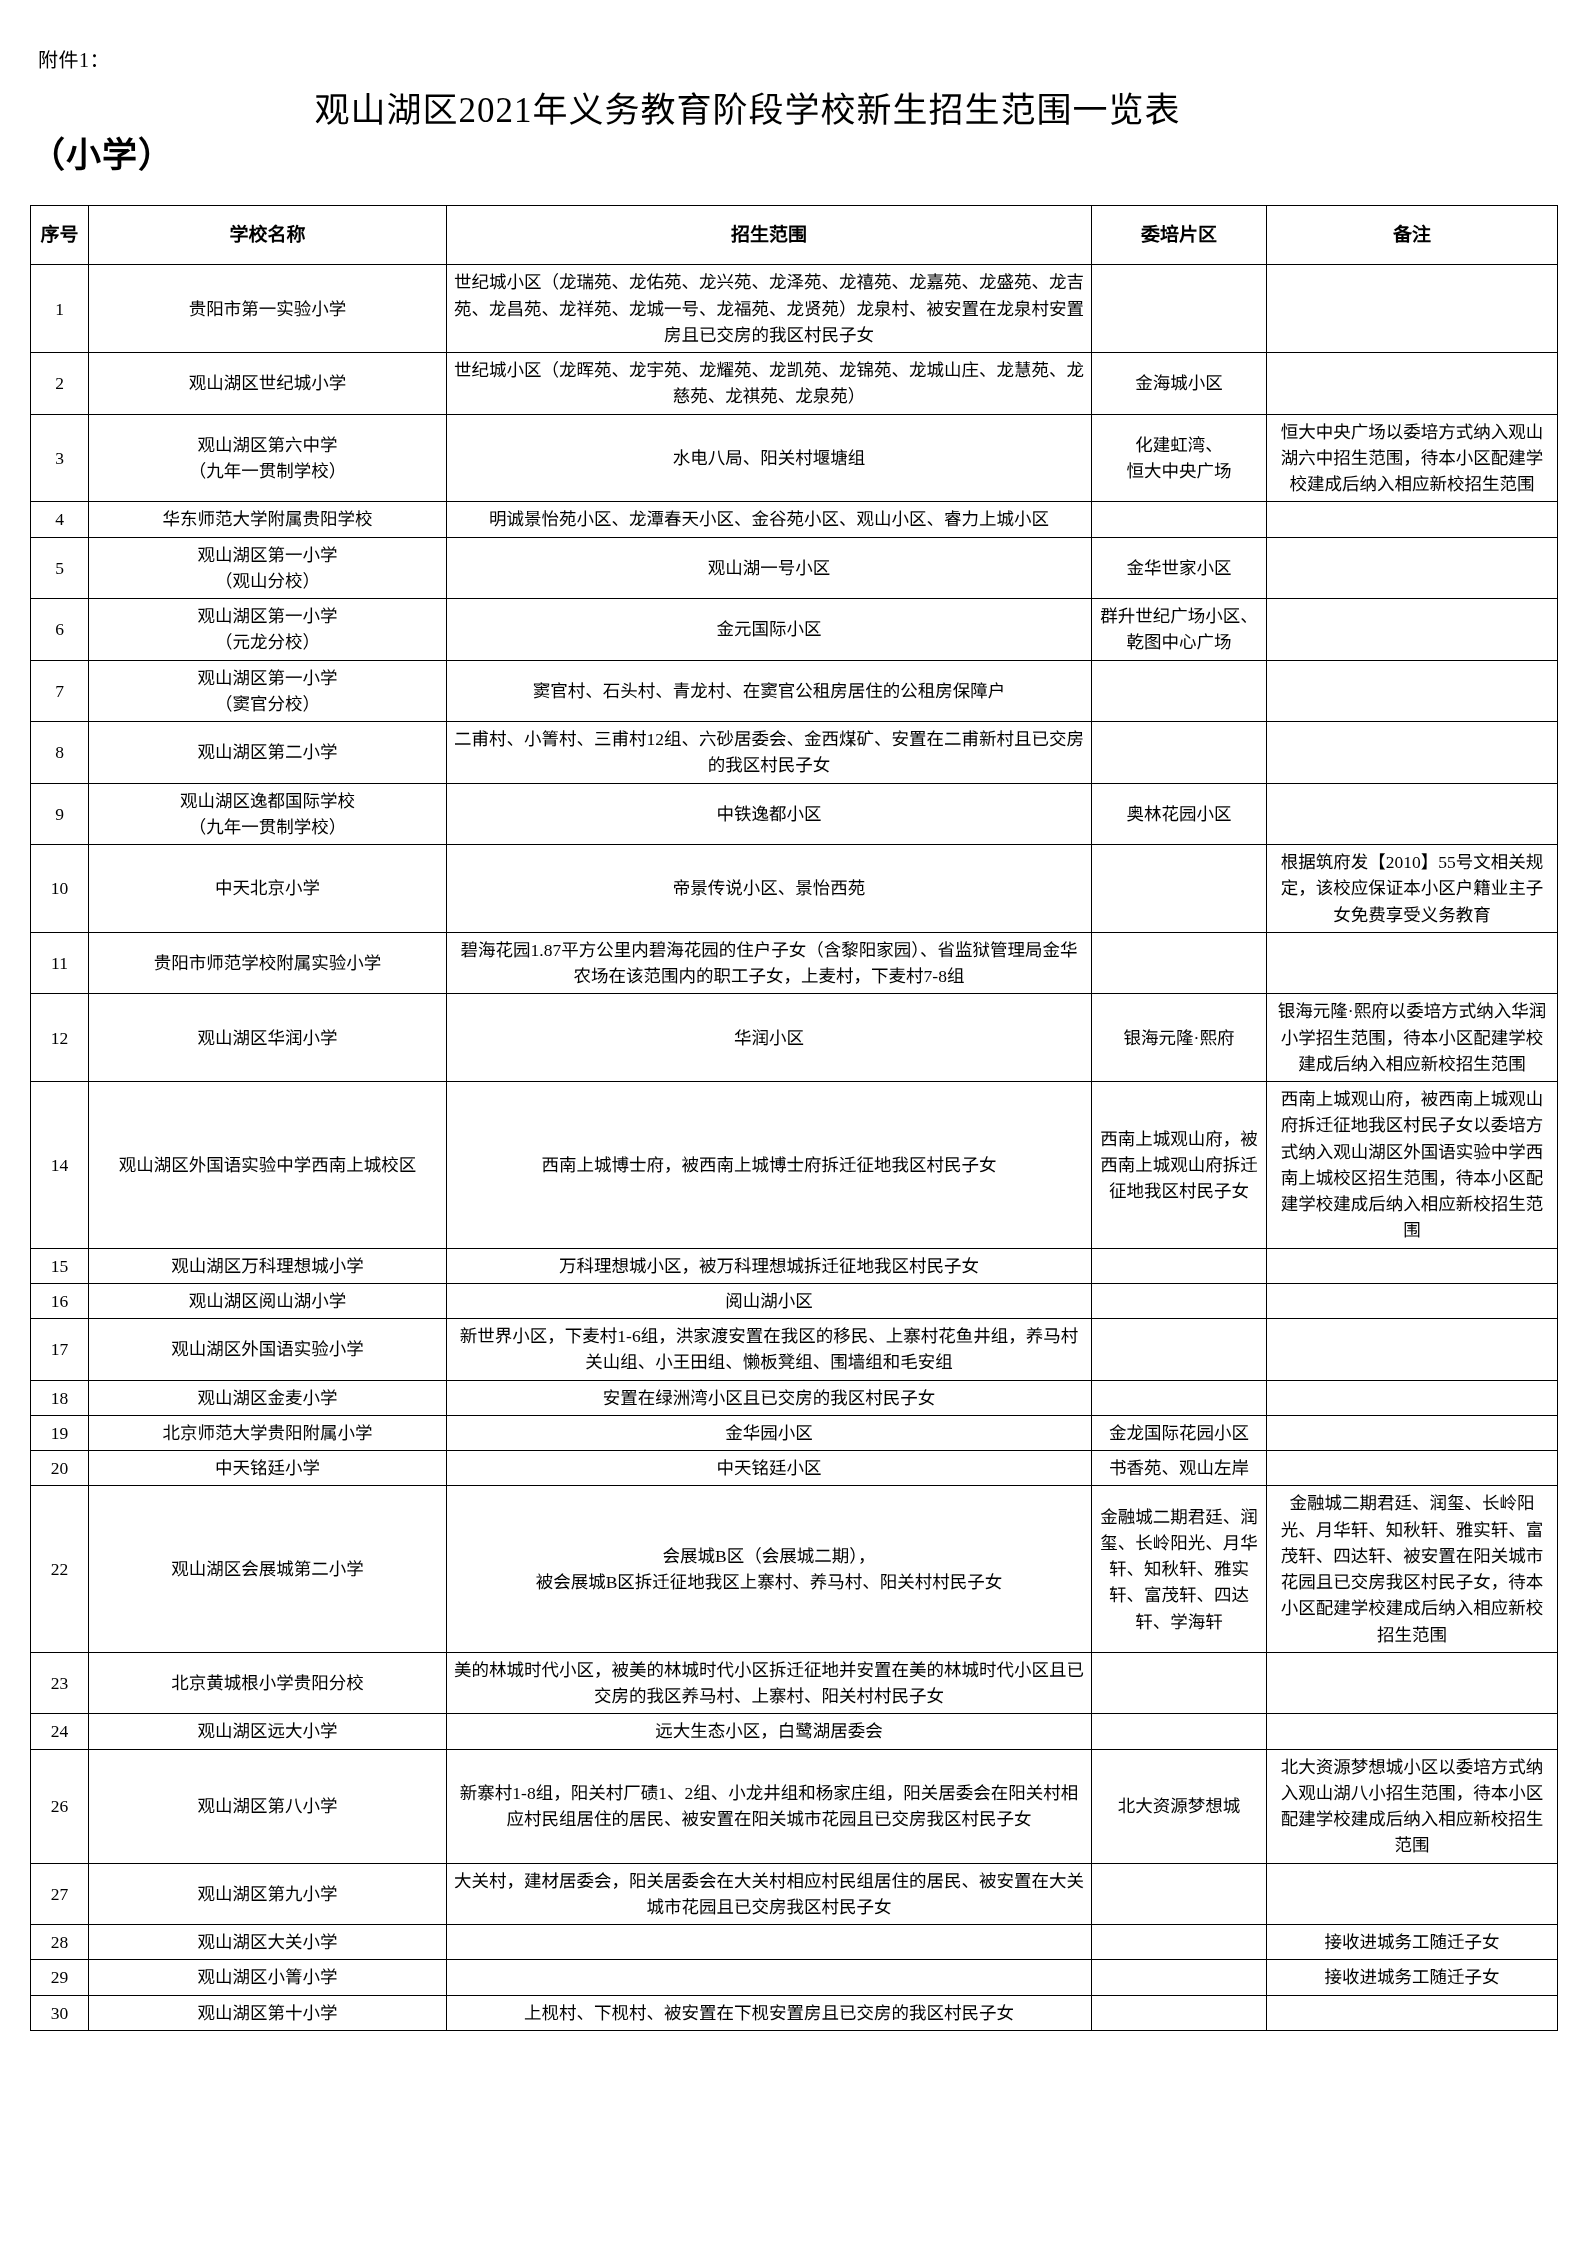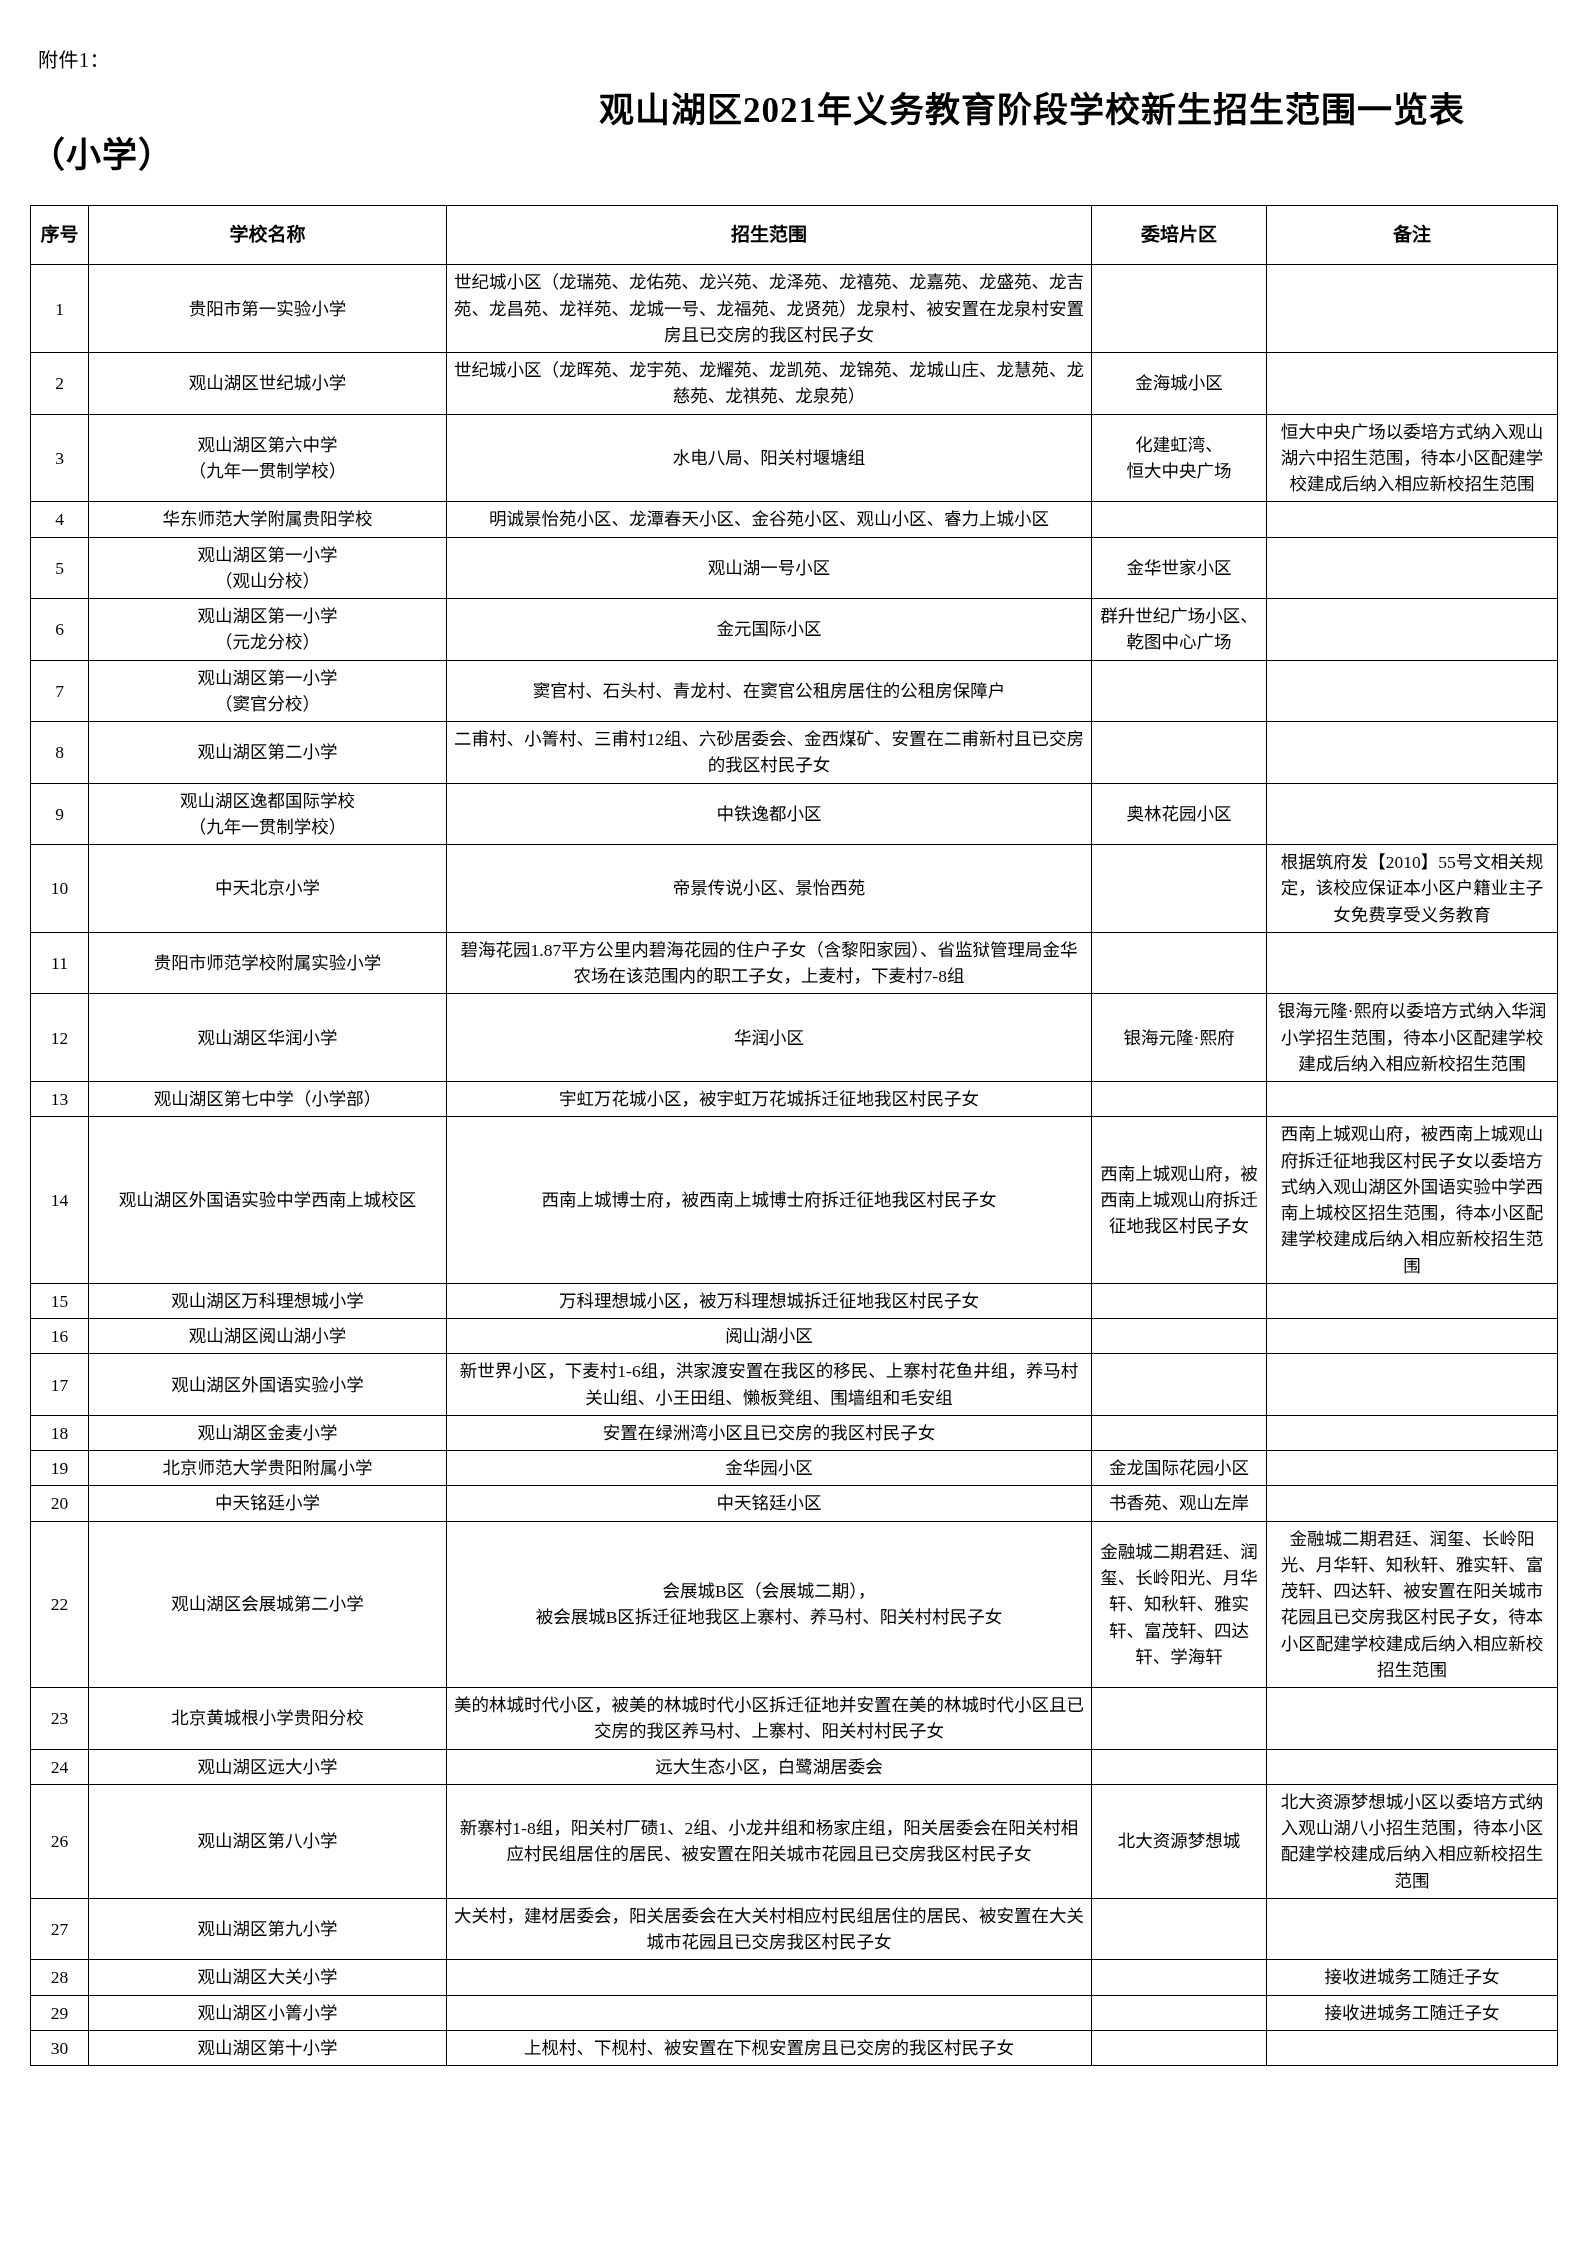--- a/index.html
+++ b/index.html
@@ -23,22 +23,22 @@
     position: relative;
   }
   .attachment-label {
     font-size: 20px;
     line-height: 1.2;
     margin: 0 0 6px 8px;
     letter-spacing: 0.5px;
     font-family: "Liberation Serif", "DejaVu Serif", serif;
   }
   .doc-title {
-    text-align: right;
-    font-weight: bold;
+    text-align: center;
+    font-weight: normal;
     font-size: 35px;
     line-height: 1.22;
     letter-spacing: 1px;
     margin: 18px 0 0 0;
     font-family: "Liberation Serif", "DejaVu Serif", serif;
   }
   .doc-subtitle {
     text-align: left;
     font-weight: bold;
     font-size: 35px;
@@ -191,27 +191,20 @@
           <td class="note"><span class="cell-empty">&nbsp;</span></td>
         </tr>
         <tr>
           <td class="idx">12</td>
           <td class="name">观山湖区华润小学</td>
           <td class="scope">华润小区</td>
           <td class="zone">银海元隆·熙府</td>
           <td class="note">银海元隆·熙府以委培方式纳入华润小学招生范围，待本小区配建学校建成后纳入相应新校招生范围</td>
         </tr>
         <tr>
-          <td class="idx">13</td>
-          <td class="name">观山湖区第七中学（小学部）</td>
-          <td class="scope">宇虹万花城小区，被宇虹万花城拆迁征地我区村民子女</td>
-          <td class="zone"><span class="cell-empty">&nbsp;</span></td>
-          <td class="note"><span class="cell-empty">&nbsp;</span></td>
-        </tr>
-        <tr>
           <td class="idx">14</td>
           <td class="name">观山湖区外国语实验中学西南上城校区</td>
           <td class="scope">西南上城博士府，被西南上城博士府拆迁征地我区村民子女</td>
           <td class="zone">西南上城观山府，被西南上城观山府拆迁征地我区村民子女</td>
           <td class="note">西南上城观山府，被西南上城观山府拆迁征地我区村民子女以委培方式纳入观山湖区外国语实验中学西南上城校区招生范围，待本小区配建学校建成后纳入相应新校招生范围</td>
         </tr>
         <tr>
           <td class="idx">15</td>
           <td class="name">观山湖区万科理想城小学</td>
           <td class="scope">万科理想城小区，被万科理想城拆迁征地我区村民子女</td>

